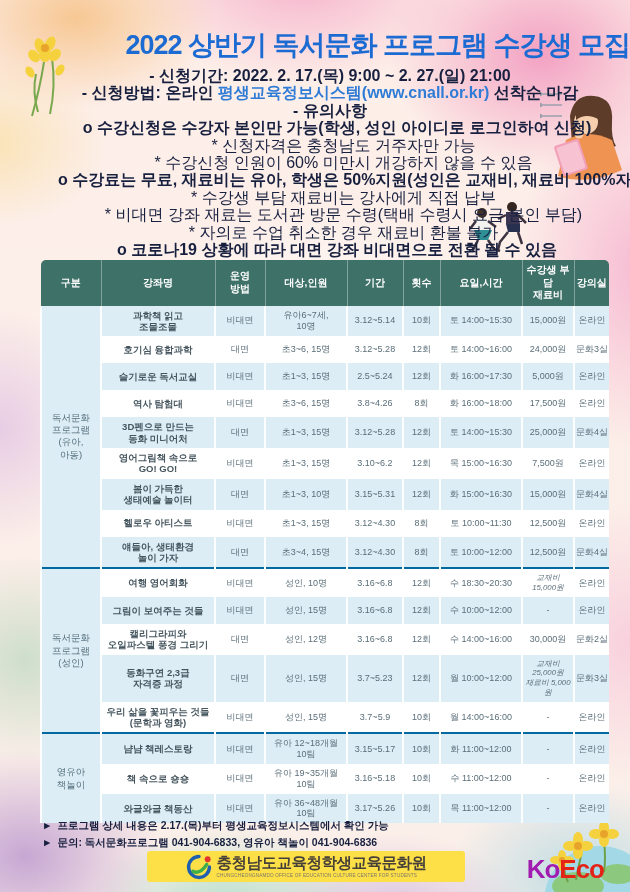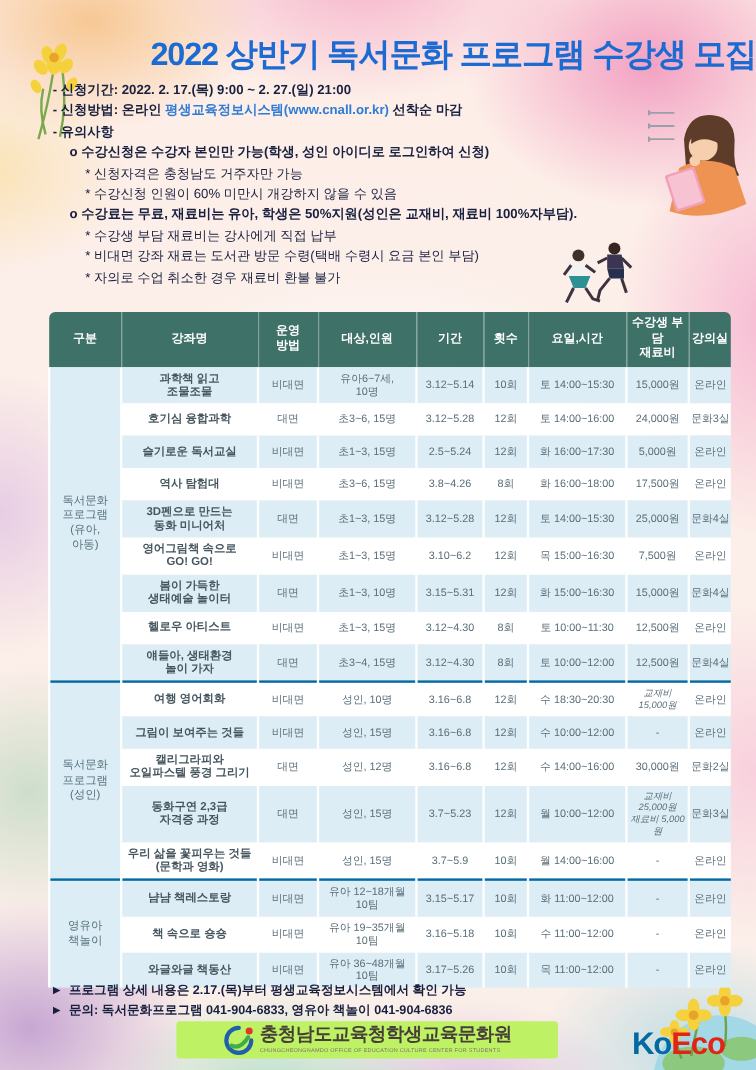--- a/index.html
+++ b/index.html
@@ -28,21 +28,21 @@
       linear-gradient(180deg,#fdeee8, #fbefe9);
   }
   .poster{ position:absolute; inset:0; z-index:1; }
 
   .title{
     position:absolute; top:27px; left:0; right:0; text-align:right;
     font-size:27px; font-weight:800; letter-spacing:-1px; color:#1c6bd3;
   }
 
   .notices{ position:absolute; top:67px; left:44px; right:14px; color:#18203f; z-index:2; }
-  .n-line{ line-height:17.4px; font-size:11px; font-weight:700; white-space:nowrap; }
+  .n-line{ line-height:17.4px; font-size:16px; font-weight:700; white-space:nowrap;text-align:center; }
   .n-line .link{ color:#2e7cd6; }
   .lv1{ margin-left:14px; }
   .lv2{ margin-left:27px; font-weight:400; }
 
   .tablewrap{ position:absolute; top:260px; left:40px; width:568px; z-index:2; }
   table{ width:100%; border-collapse:collapse; table-layout:fixed; }
   th{
     background:#3e7168; color:#fff; font-size:10px; font-weight:700;
     padding:4px 1px; height:40px; white-space:pre-line; line-height:1.25;
     border-left:1px solid rgba(255,255,255,.35); vertical-align:middle;
@@ -59,28 +59,28 @@
   td.c-name{ font-weight:700; color:#46565f; font-size:9.5px; }
   td.c-fee.small{ font-size:7.8px; line-height:1.25;font-style:italic; }
   tr.group-start td{ border-top:2px solid #0369a1; }
 
   .footer{ position:absolute; top:817px; left:42px; z-index:2; color:#18203f; }
   .f-line{ font-size:10.5px; font-weight:700; line-height:17px; }
   .f-line .arrow{ margin-right:5px; }
 
   .logobar{
     position:absolute; top:851px; left:147px; width:318px; height:31px; z-index:2;
-    background:#bef264; border-radius:3px; display:flex; align-items:center; justify-content:center; gap:5px;
+    background:#fde047; border-radius:3px; display:flex; align-items:center; justify-content:center; gap:5px;
   }
   .logotext{ display:flex; flex-direction:column; align-items:flex-start; }
   .logo-kr{ font-size:15.5px; font-weight:700; color:#474039; letter-spacing:-0.5px; line-height:1; }
   .logo-en{ font-size:4.6px; color:#7c766e; letter-spacing:.2px; margin-top:2px; }
 
   .koeco{ position:absolute; top:854px; right:26px; z-index:2; font-size:26px; font-weight:800; letter-spacing:-1px; }
-  .koeco .ko{ color:#0369a1; }
+  .koeco .ko{ color:#a21caf; }
   .koeco .eco{ color:#e42317; }
 
   .illus{ position:absolute; z-index:1; }
   .illus-flowers-tl{ top:28px; left:22px; }
   .illus-reader{ top:78px; right:0; }
   .illus-runners{ top:201px; left:468px; }
   .illus-flowers-br{ bottom:0; right:0; }
 </style>
 </head>
 <body>
@@ -187,20 +187,21 @@
     <div class="n-line">- 신청기간: 2022. 2. 17.(목) 9:00 ~ 2. 27.(일) 21:00</div>
     <div class="n-line"><span>- 신청방법: 온라인 </span><span class="link">평생교육정보시스템(www.cnall.or.kr)</span><span> 선착순 마감</span></div>
     <div class="n-line">- 유의사항</div>
     <div class="n-line lv1">o 수강신청은 수강자 본인만 가능(학생, 성인  아이디로 로그인하여 신청)</div>
     <div class="n-line lv2">*  신청자격은 충청남도 거주자만 가능</div>
     <div class="n-line lv2">*  수강신청 인원이 60% 미만시 개강하지 않을 수 있음</div>
     <div class="n-line lv1">o 수강료는 무료, 재료비는 유아, 학생은 50%지원(성인은 교재비, 재료비 100%자부담).</div>
     <div class="n-line lv2">* 수강생 부담 재료비는 강사에게 직접 납부</div>
     <div class="n-line lv2">* 비대면 강좌 재료는 도서관 방문 수령(택배 수령시 요금 본인 부담)</div>
     <div class="n-line lv2">* 자의로 수업 취소한 경우 재료비 환불 불가</div>
+    <div class="n-line lv1">o 코로나19 상황에 따라 대면 강좌 비대면으로 전환 될 수 있음</div>
   </div>
 
   <div class="tablewrap">
     <table>
       <colgroup>
         <col style="width:60px">
           <col style="width:114px">
           <col style="width:50px">
           <col style="width:82px">
         <col style="width:56px">

